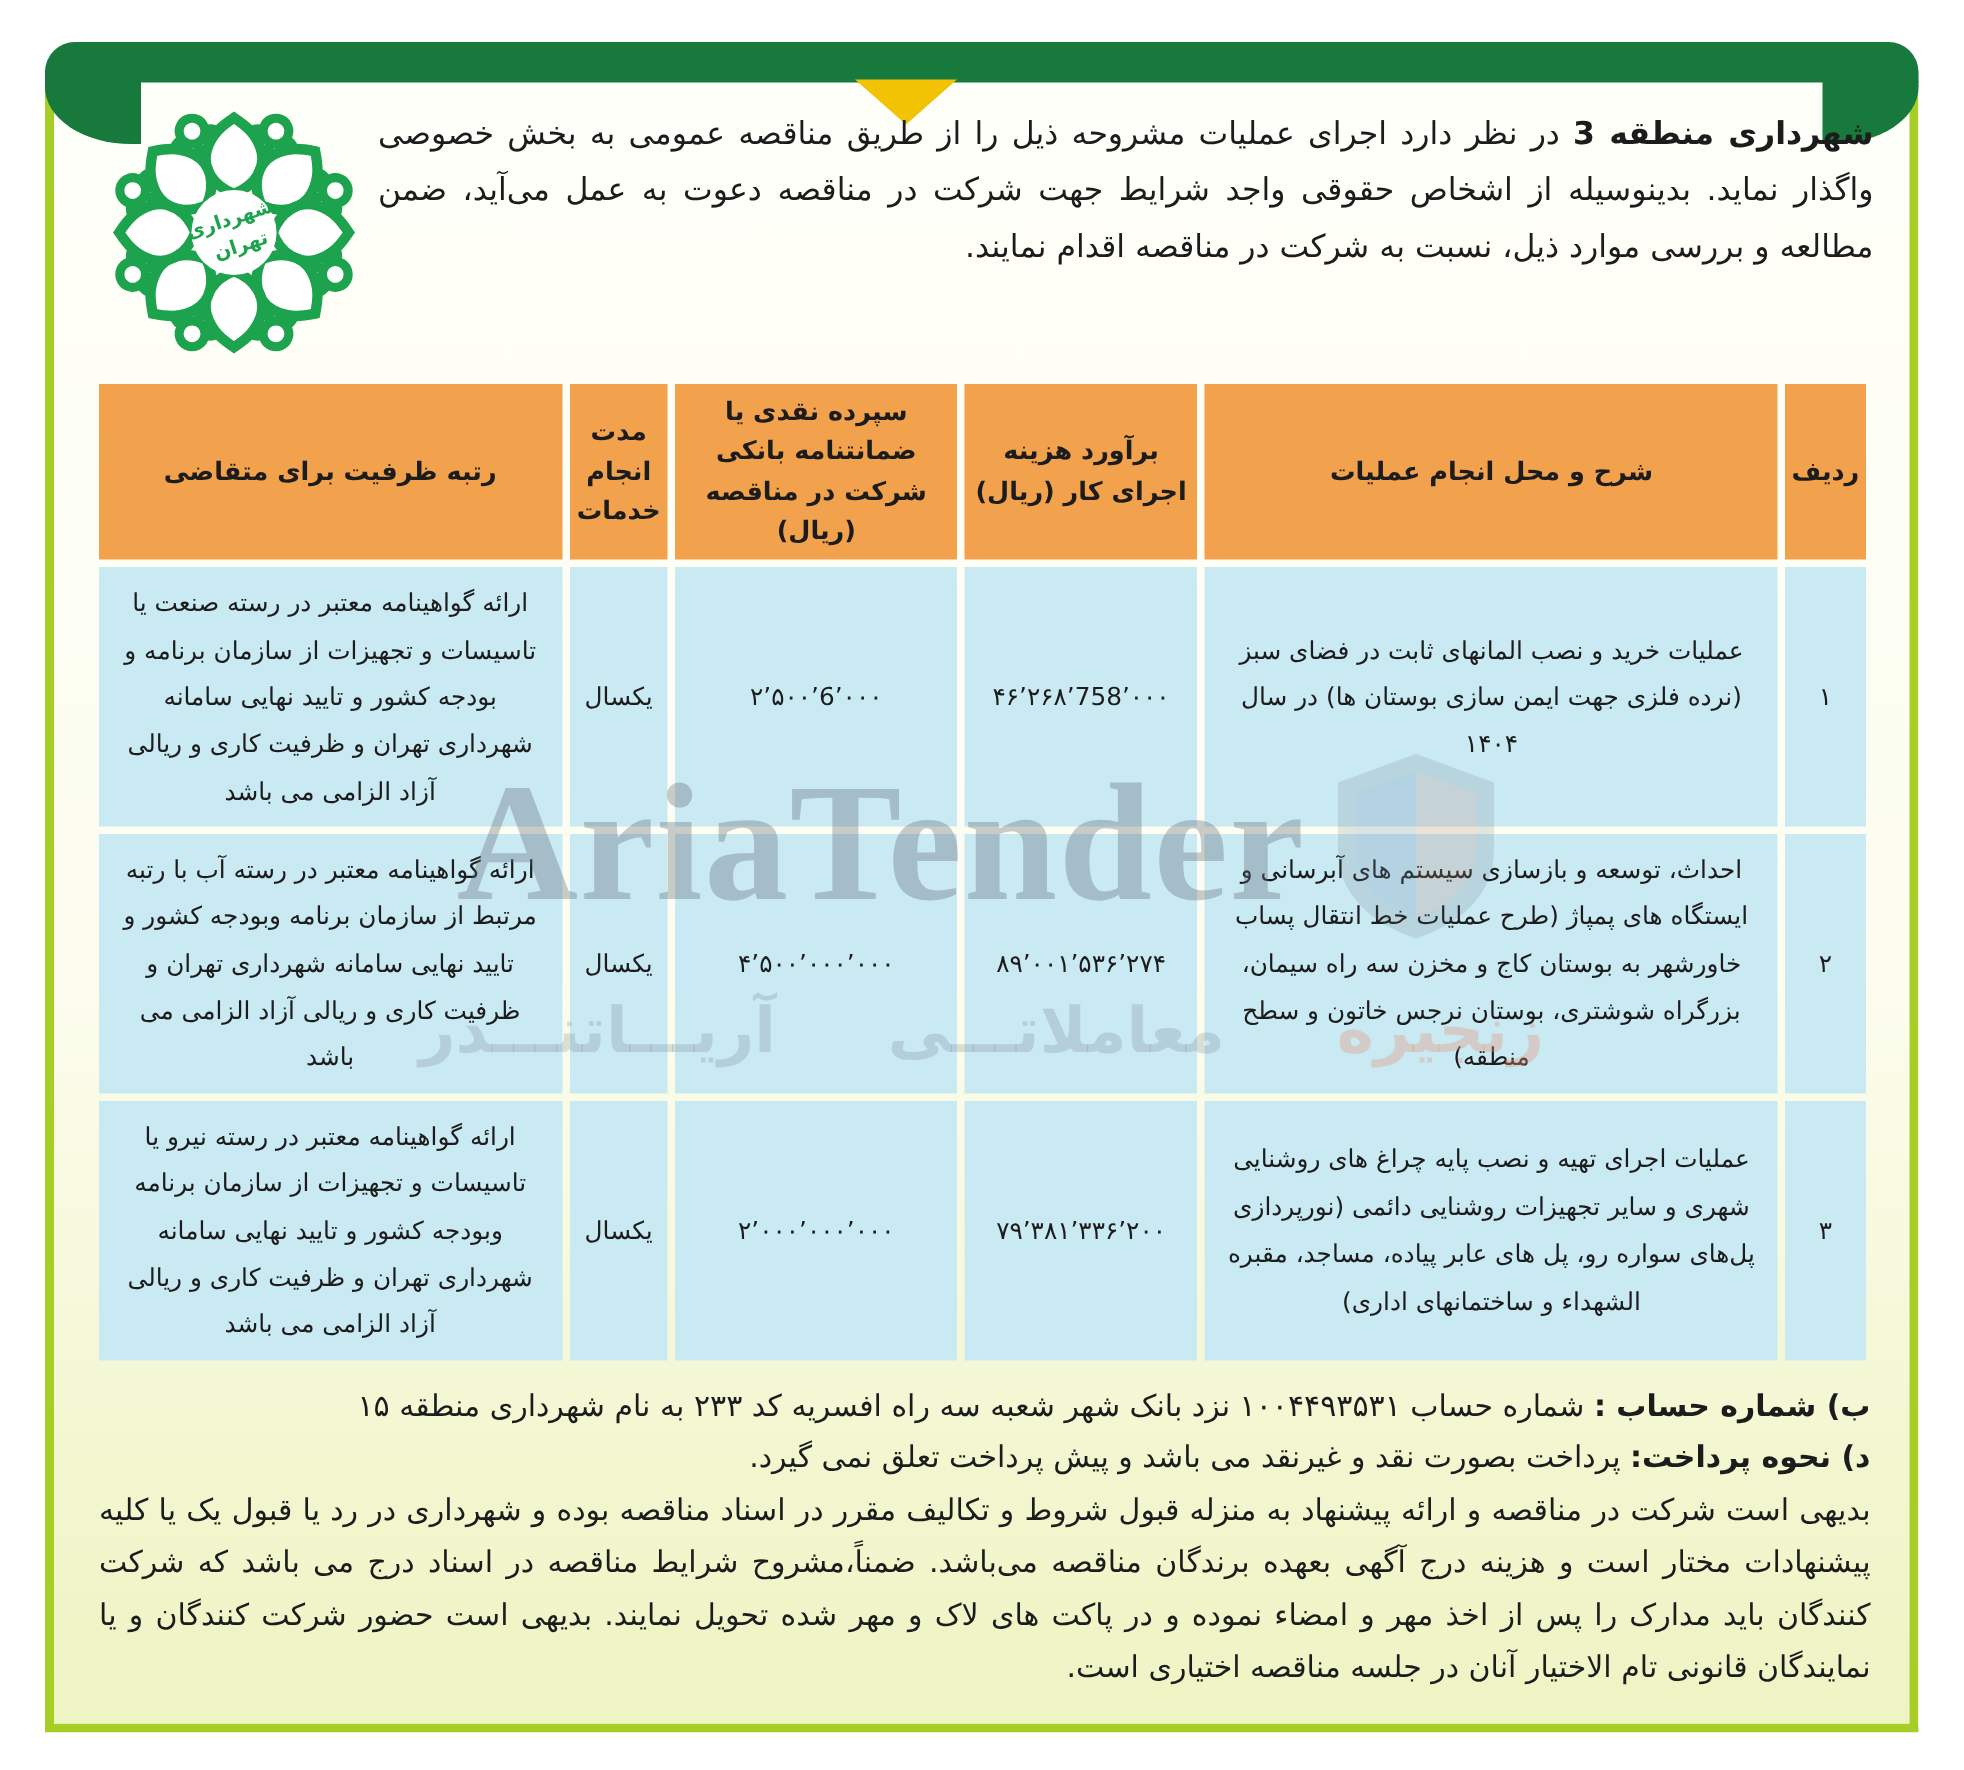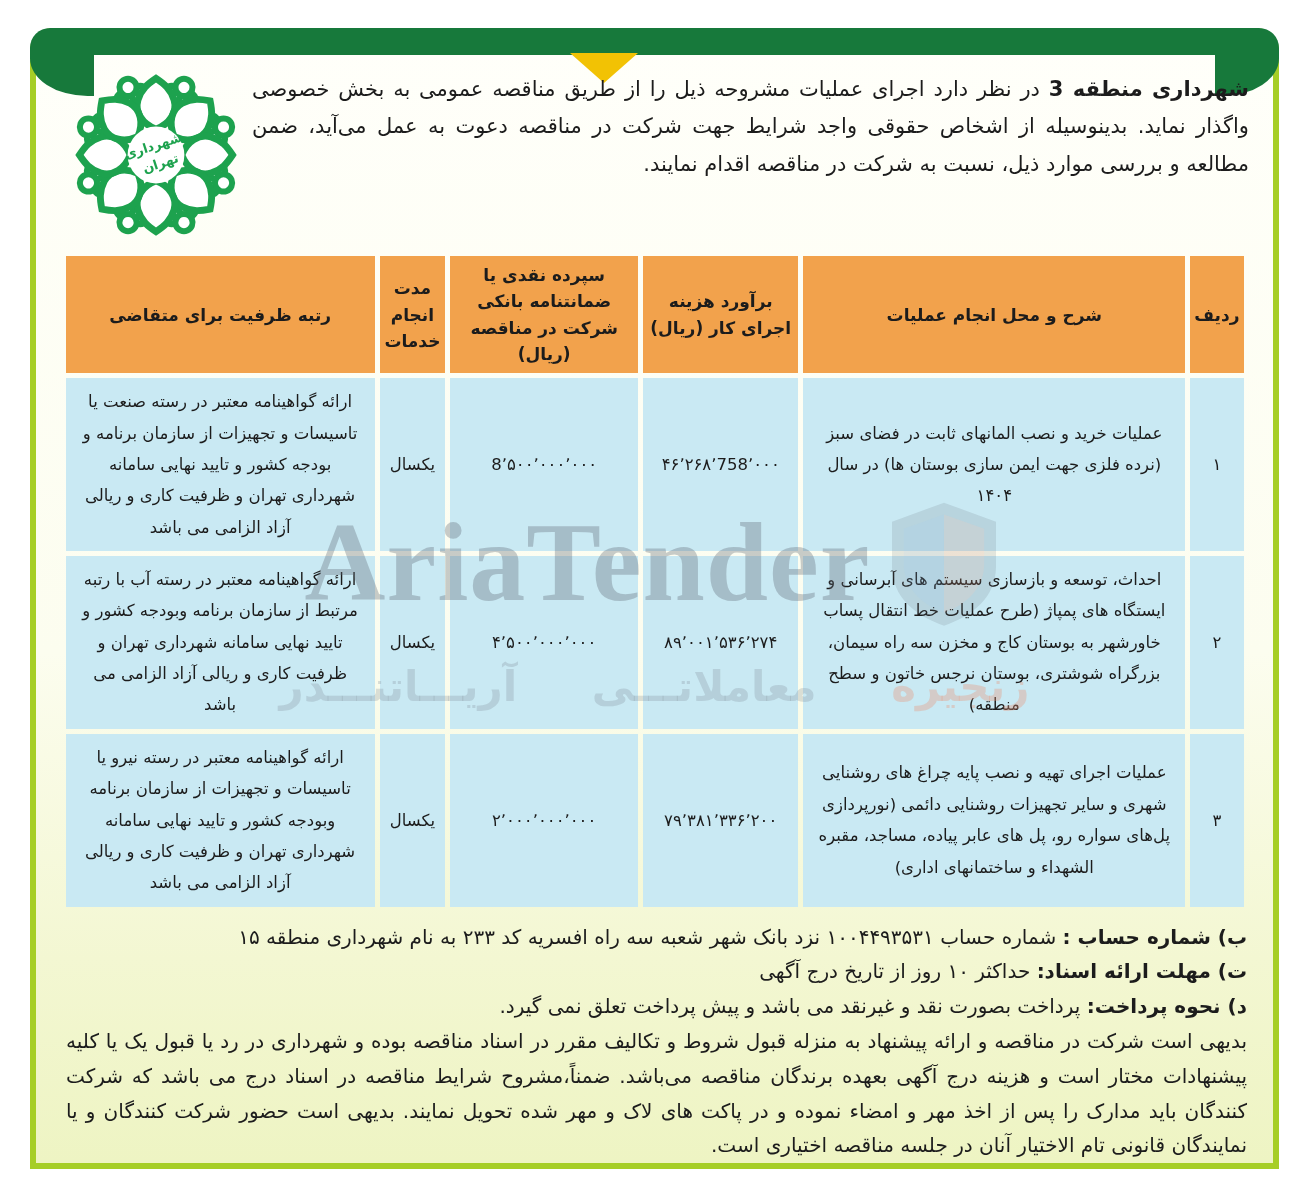--- a/index.html
+++ b/index.html
@@ -188,21 +188,21 @@
         <th>سپرده نقدی یا ضمانتنامه بانکی شرکت در مناقصه (ریال)</th>
         <th>مدت انجام خدمات</th>
         <th>رتبه ظرفیت برای متقاضی</th>
       </tr>
     </thead>
     <tbody>
       <tr>
         <td>۱</td>
         <td>عملیات خرید و نصب المانهای ثابت در فضای سبز (نرده فلزی جهت ایمن سازی بوستان ها) در سال ۱۴۰۴</td>
         <td>۴۶٬۲۶۸٬758٬۰۰۰</td>
-        <td>8٬۵۰۰٬۰۰۰٬۰۰۰</td>
+        <td>۲٬۵۰۰٬6٬۰۰۰</td>
         <td>یکسال</td>
         <td class="cell-rank">ارائه گواهینامه معتبر در رسته صنعت یا تاسیسات و تجهیزات از سازمان برنامه و بودجه کشور و تایید نهایی سامانه شهرداری تهران و ظرفیت کاری و ریالی آزاد الزامی می باشد</td>
       </tr>
       <tr>
         <td>۲</td>
         <td>احداث، توسعه و بازسازی سیستم های آبرسانی و ایستگاه های پمپاژ (طرح عملیات خط انتقال پساب خاورشهر به بوستان کاج و مخزن سه راه سیمان، بزرگراه شوشتری، بوستان نرجس خاتون و سطح منطقه)</td>
         <td>۸۹٬۰۰۱٬۵۳۶٬۲۷۴</td>
         <td>۴٬۵۰۰٬۰۰۰٬۰۰۰</td>
         <td>یکسال</td>
         <td class="cell-rank">ارائه گواهینامه معتبر در رسته آب با رتبه مرتبط از سازمان برنامه وبودجه کشور و تایید نهایی سامانه شهرداری تهران و ظرفیت کاری و ریالی آزاد الزامی می باشد</td>
@@ -213,21 +213,20 @@
         <td>۷۹٬۳۸۱٬۳۳۶٬۲۰۰</td>
         <td>۲٬۰۰۰٬۰۰۰٬۰۰۰</td>
         <td>یکسال</td>
         <td class="cell-rank">ارائه گواهینامه معتبر در رسته نیرو یا تاسیسات و تجهیزات از سازمان برنامه وبودجه کشور و تایید نهایی سامانه شهرداری تهران و ظرفیت کاری و ریالی آزاد الزامی می باشد</td>
       </tr>
     </tbody>
   </table>
 
   <div class="notes">
     <p><span class="note-label">ب) شماره حساب :</span> <span>شماره حساب ۱۰۰۴۴۹۳۵۳۱ نزد بانک شهر شعبه سه راه افسریه کد ۲۳۳ به نام شهرداری منطقه ۱۵</span></p>
-    <p><span class="note-label">ت) مهلت ارائه اسناد:</span> <span>حداکثر ۱۰ روز از تاریخ درج آگهی</span></p>
     <p><span class="note-label">د) نحوه پرداخت:</span> <span>پرداخت بصورت نقد و غیرنقد می باشد و پیش پرداخت تعلق نمی گیرد.</span></p>
     <p><span>بدیهی است شرکت در مناقصه و ارائه پیشنهاد به منزله قبول شروط و تکالیف مقرر در اسناد مناقصه بوده و شهرداری در رد یا قبول یک یا کلیه پیشنهادات مختار است و هزینه درج آگهی بعهده برندگان مناقصه می‌باشد. ضمناً،مشروح شرایط مناقصه در اسناد درج می باشد که شرکت کنندگان باید مدارک را پس از اخذ مهر و امضاء نموده و در پاکت های لاک و مهر شده تحویل نمایند. بدیهی است حضور شرکت کنندگان و یا نمایندگان قانونی تام الاختیار آنان در جلسه مناقصه اختیاری است.</span></p>
 
   </div>
 
   <div class="watermark">
     <div class="wm-row">
       <svg class="wm-shield" width="120" height="130" viewBox="0 0 100 110">
         <path d="M50 4 L94 20 L94 58 C94 84 74 100 50 108 C26 100 6 84 6 58 L6 20 Z" fill="rgba(96,106,116,0.55)"></path>
         <path d="M50 14 L84 26 L84 56 C84 76 69 90 50 97 Z" fill="rgba(233,150,120,0.5)"></path>

